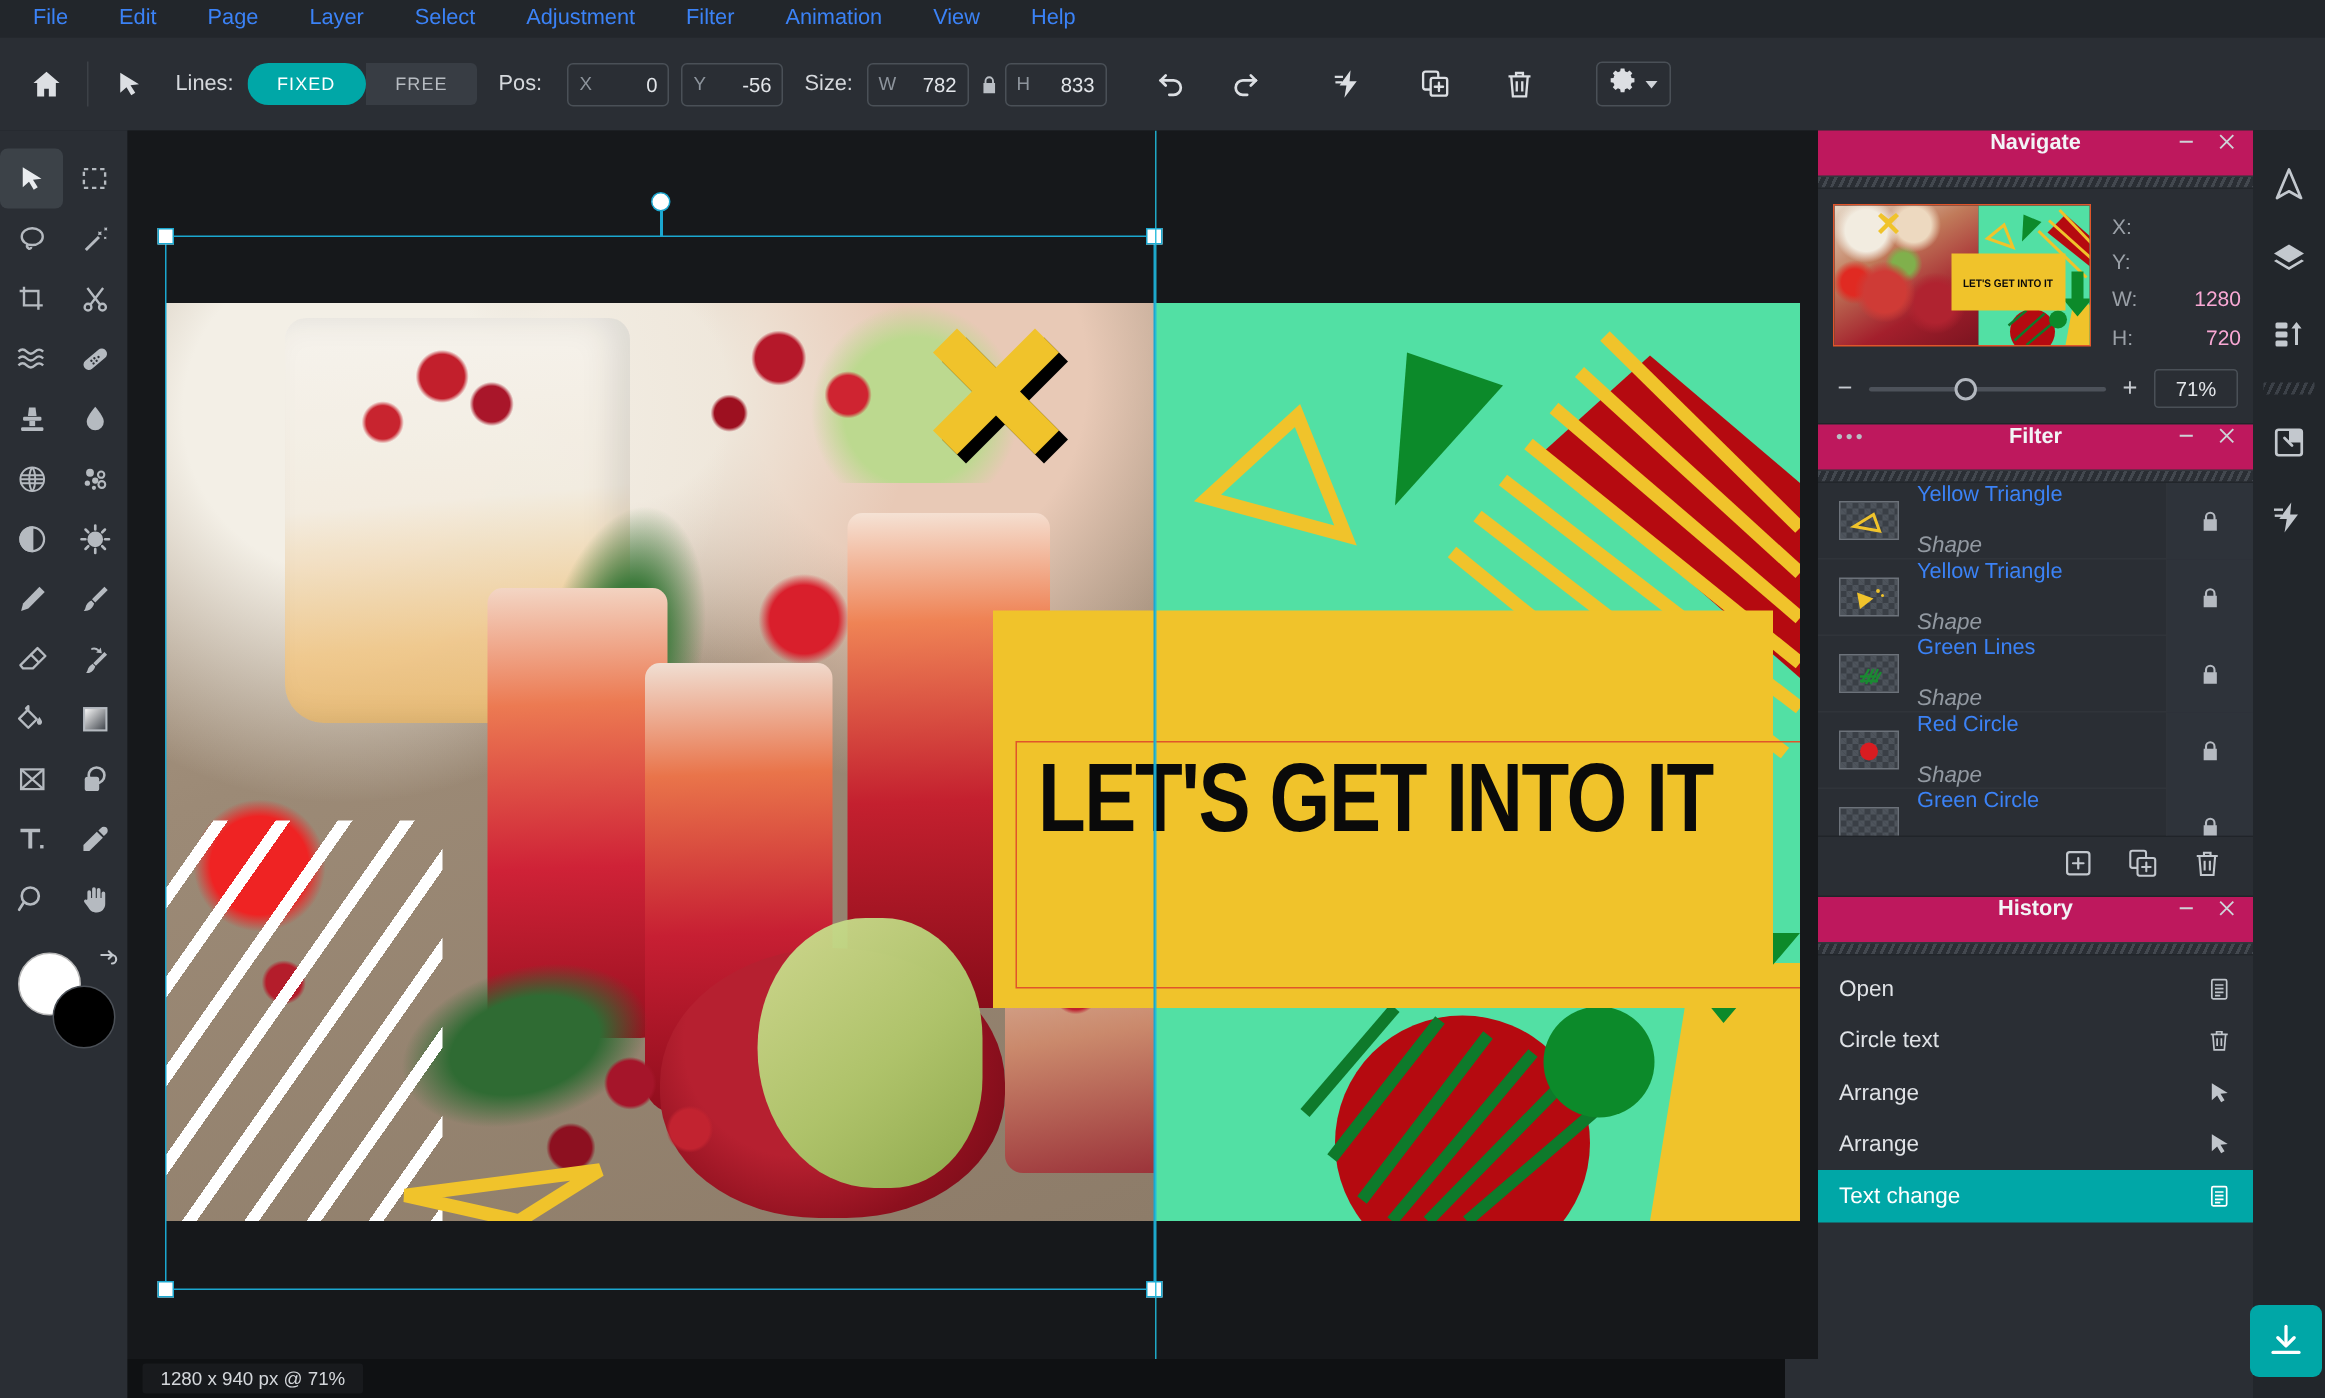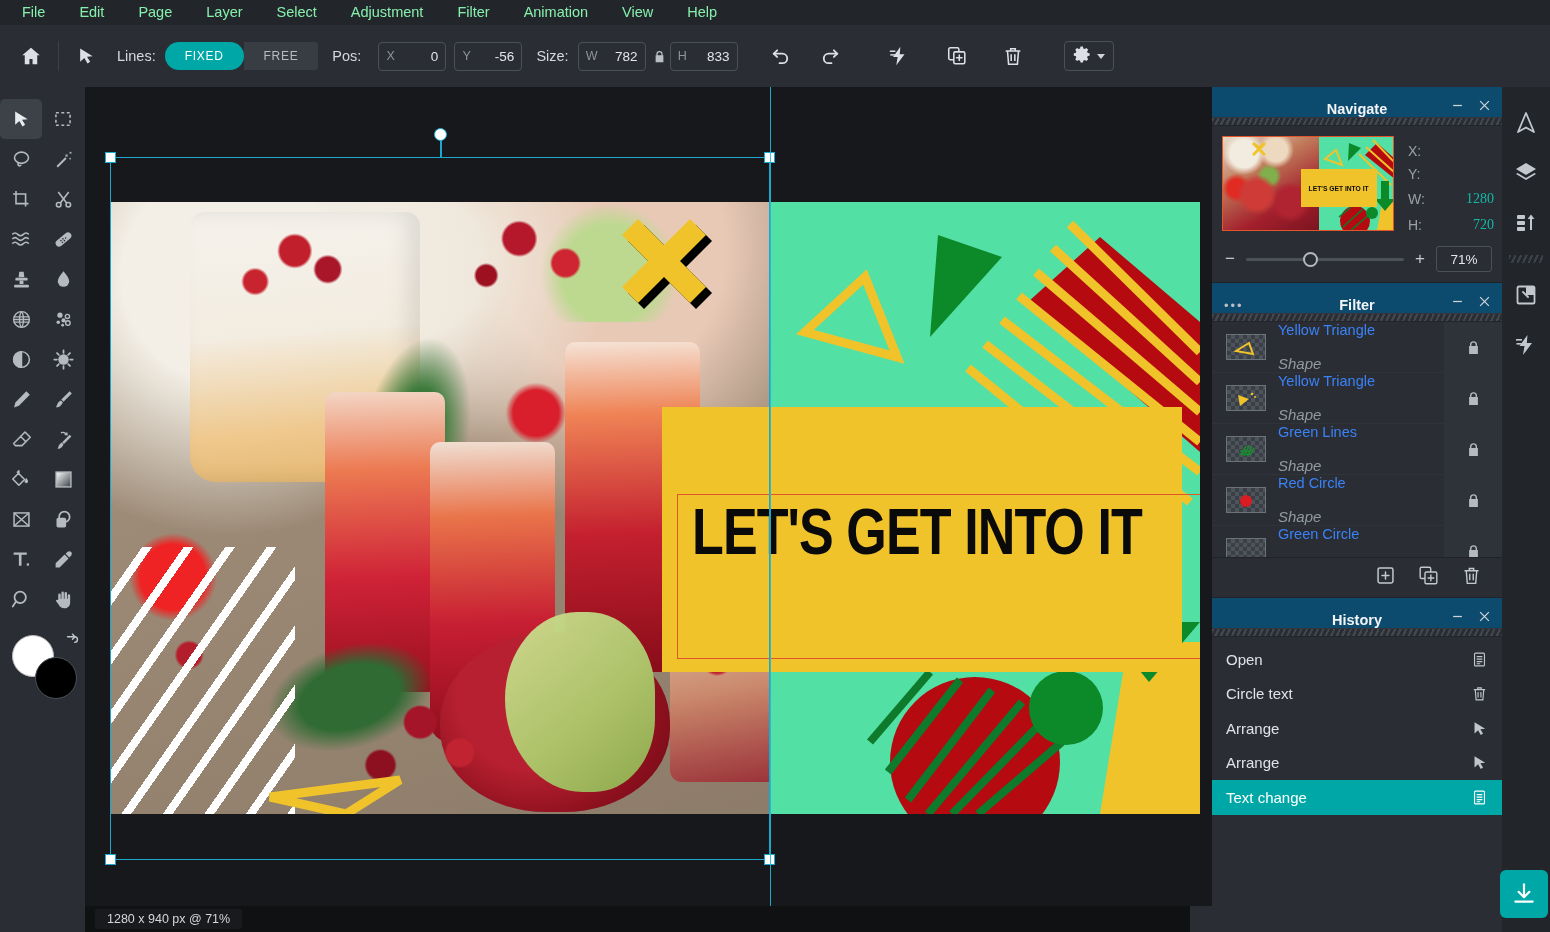--- a/index.html
+++ b/index.html
@@ -11,21 +11,21 @@
   }
   #app { position: relative; width: 1550px; height: 932px; }
 
   
   .menubar {
     position: absolute; top: 0; left: 0; width: 1550px; height: 25px;
     background: #22262b; display: flex; align-items: center;
     padding-left: 22px; gap: 34px;
   }
   .menubar .mi {
-    color: #86efac; font-size: 14.5px; line-height: 25px;
+    color: #3b82f6; font-size: 14.5px; line-height: 25px;
     cursor: default; white-space: nowrap;
   }
 
   
   .toolbar {
     position: absolute; top: 25px; left: 0; width: 1550px; height: 62px;
     background: #2a2e34; display: flex; align-items: center; padding-left: 14px;
   }
   .tb-icon {
     width: 34px; height: 34px; display: flex; align-items: center;
@@ -207,39 +207,39 @@
     color: #d4d7db; font-size: 12.5px; border-radius: 2px;
   }
   .hscroll { position:absolute; right:0; bottom:0; width:22px; height:26px; background:#2a2e34; }
 
   
   .rightcol {
     position: absolute; top: 87px; left: 1212px; width: 290px; height: 845px;
     background: #2a2e34;
   }
   .panel-head {
-    position: relative; height: 30px; display: flex; align-items: flex-end;
-    justify-content: center; background: #0c4a6e;
+    position: relative; height: 30px; display: flex; align-items: flex-start;
+    justify-content: center; background: #be185d;
   }
   .panel-title { color: #f2f4f6; font-size: 14.5px; font-weight: 700; }
   .panel-head .left-dots { position: absolute; left: 12px; color:#b9bec4; letter-spacing:2px; font-size:13px;}
   .panel-head .hd-btns { position: absolute; right: 10px; display: flex; gap: 12px; color: #cfd3d8; }
   .grip {
     height: 9px;
     background: repeating-linear-gradient(115deg, #43484f 0 2px, #2a2e34 2px 5px);
     border-top: 1px solid #33373d; border-bottom: 1px solid #22262b;
   }
   .nav-body { display: flex; padding: 10px 0 8px 10px; }
   .nav-thumb {
     width: 172px; height: 95px; border: 1px solid #e0552a; position: relative; overflow: hidden;
   }
   .nav-meta { margin-left: 14px; padding-top: 3px; font-size: 14px; color: #9aa0a7; }
   .nav-row { display: flex; height: 23px; align-items: center; }
   .nav-row .k { width: 26px; }
-  .nav-row .v { color: #14b8a6; width: 60px; text-align: right; font-family: Liberation Serif, serif; }
+  .nav-row .v { color: #f9a8d4; width: 60px; text-align: right; }
   .zoomrow { display: flex; align-items: center; padding: 2px 10px 10px 12px; gap: 10px; }
   .zsign { color: #c6cad0; font-size: 17px; width: 12px; text-align: center; }
   .ztrack { position: relative; flex: 1; height: 3px; background: #4d525a; border-radius: 2px; }
   .zknob {
     position: absolute; left: 36%; top: -6px; width: 15px; height: 15px;
     border-radius: 50%; background: #2a2e34; border: 2px solid #b3b8bf;
   }
   .zfield {
     width: 56px; height: 26px; border: 1px solid #4a5057; border-radius: 3px;
     display: flex; align-items: center; justify-content: center;

